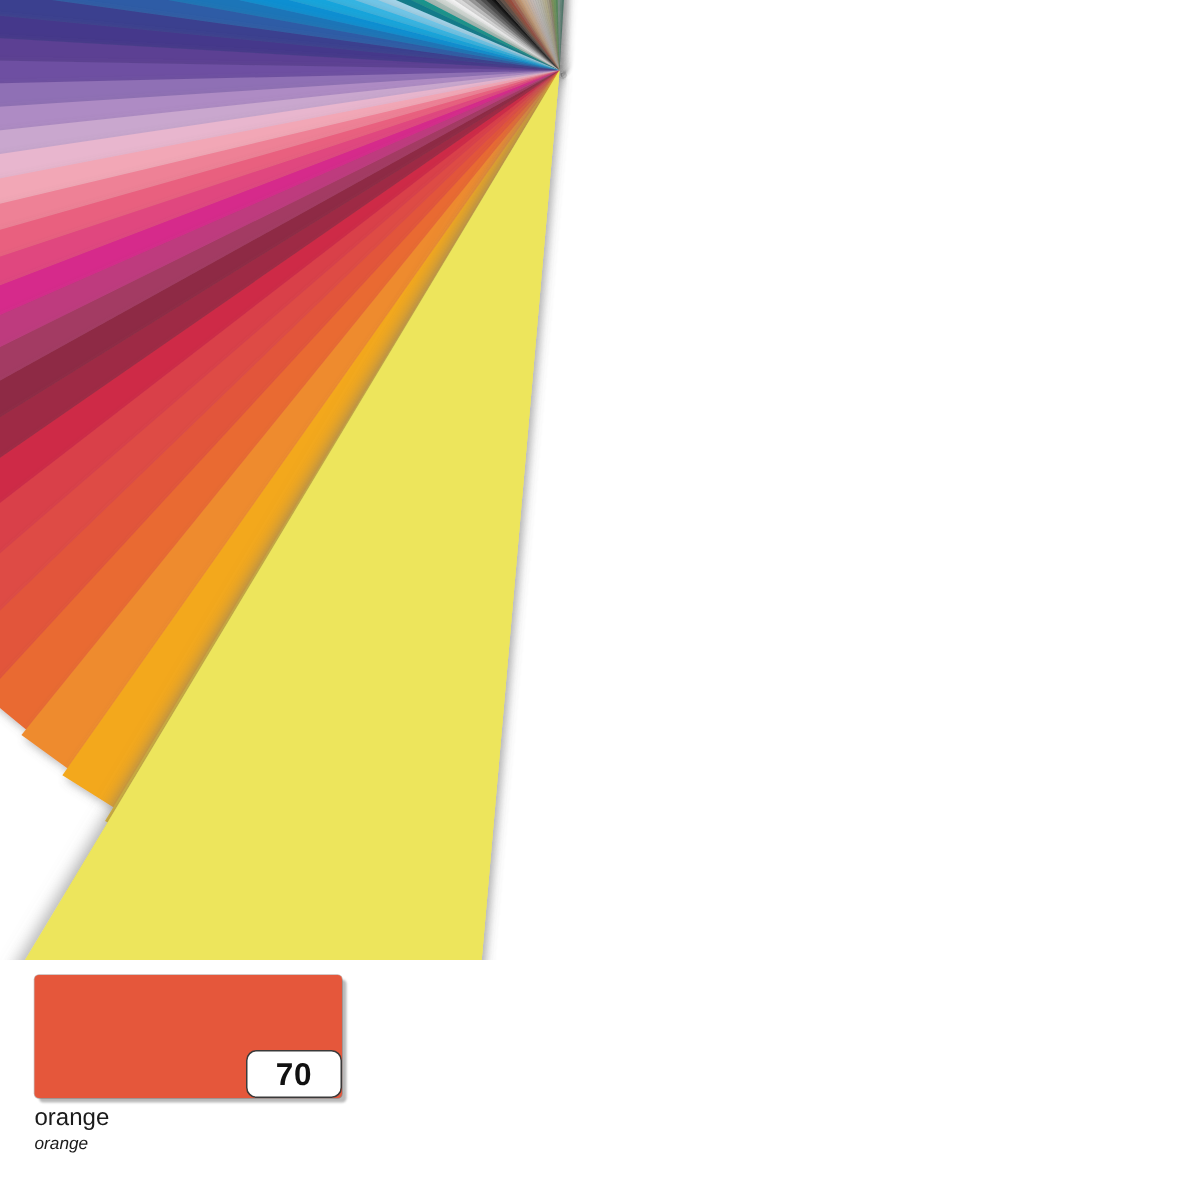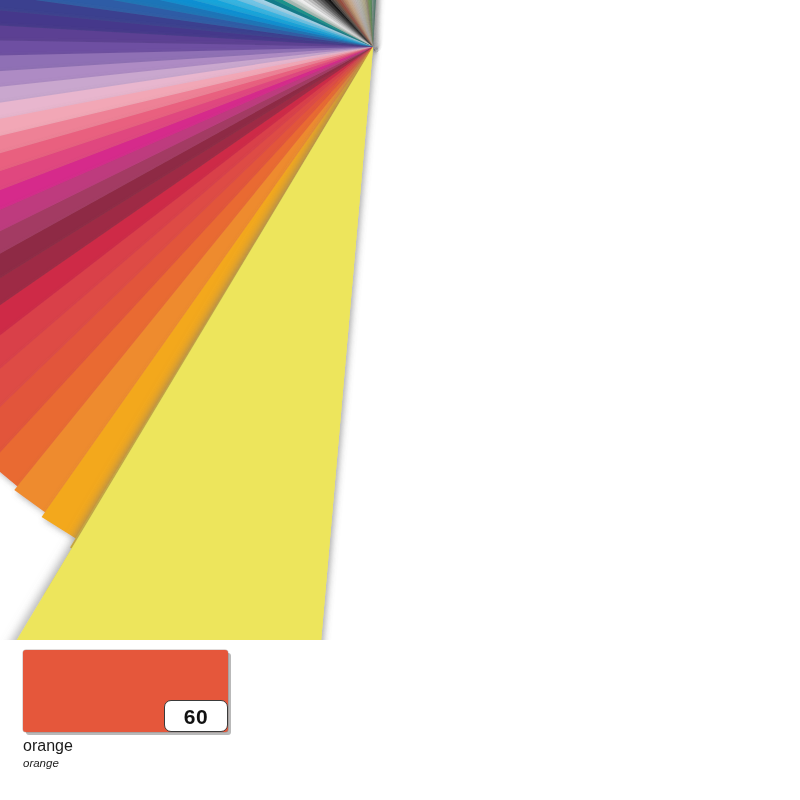--- a/index.html
+++ b/index.html
@@ -185,20 +185,20 @@
           <polygon points="373.0,47.0 317.2,684.6 291.6,678.6" fill="#fffb72" opacity="0.75"></polygon>
           <polygon points="373,47 307.2,799.3 115.9,838.3 10.4,650.4" fill="#EDE55C" filter="url(#bigShadow)"></polygon>
         </g>
     </svg>
   </div>
 
   <div id="swatch-block">
     <div id="swatch-shadow"></div>
     <div id="swatch-chip" style="background: rgb(229, 87, 59);">
       <div id="badge">
-        <span id="badge-text">60</span>
+        <span id="badge-text">70</span>
       </div>
     </div>
     <div id="label-primary">orange</div>
     <div id="label-secondary">orange</div>
   </div>
 
 </div>
 
 </body></html>

